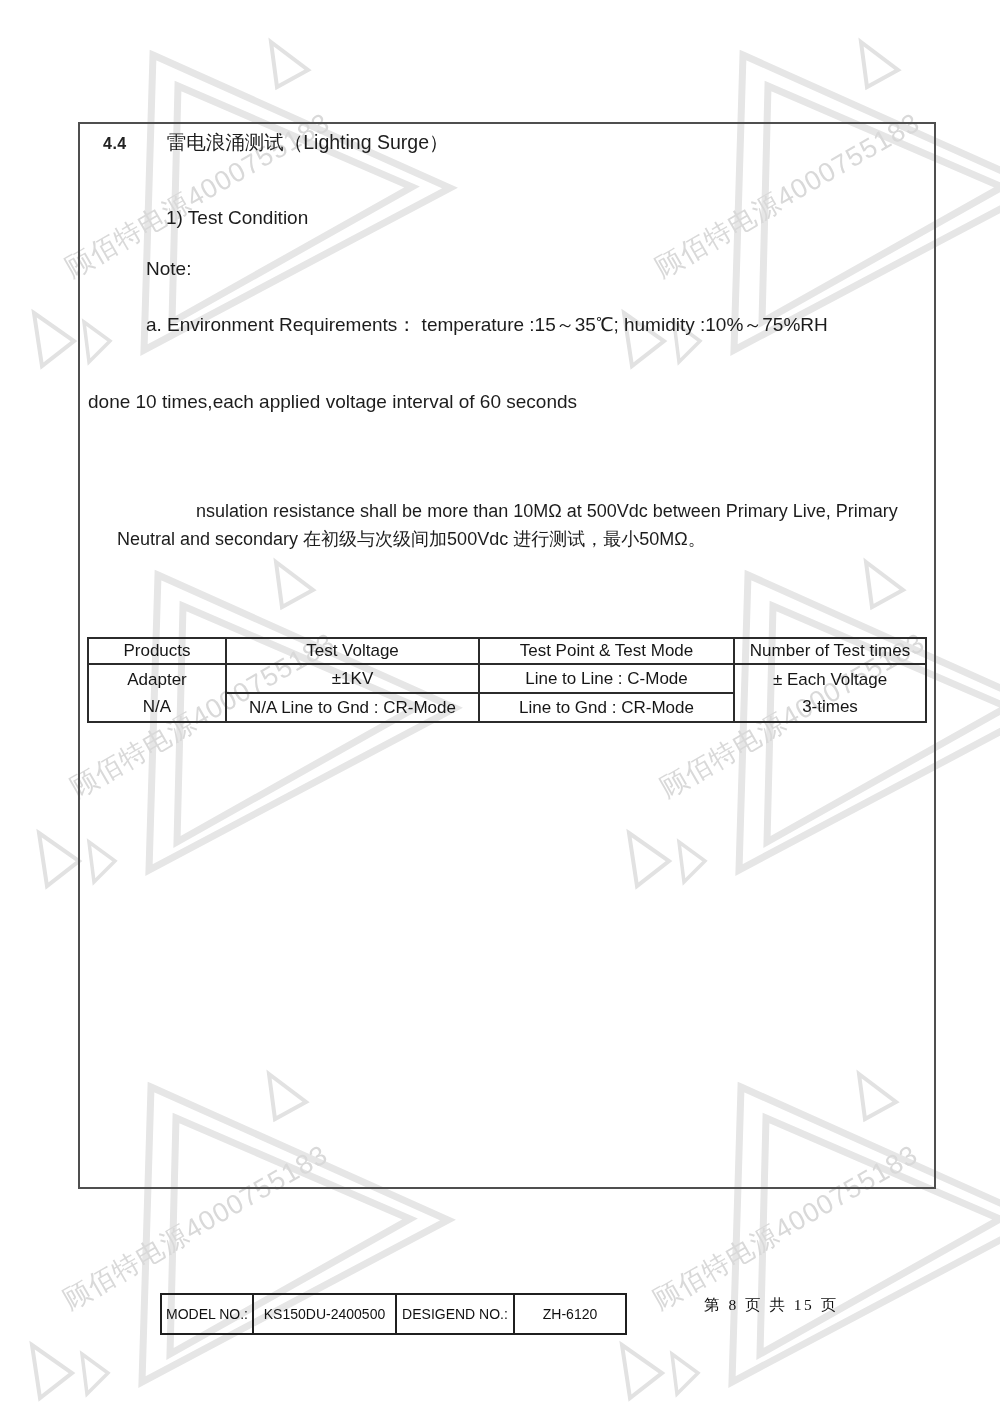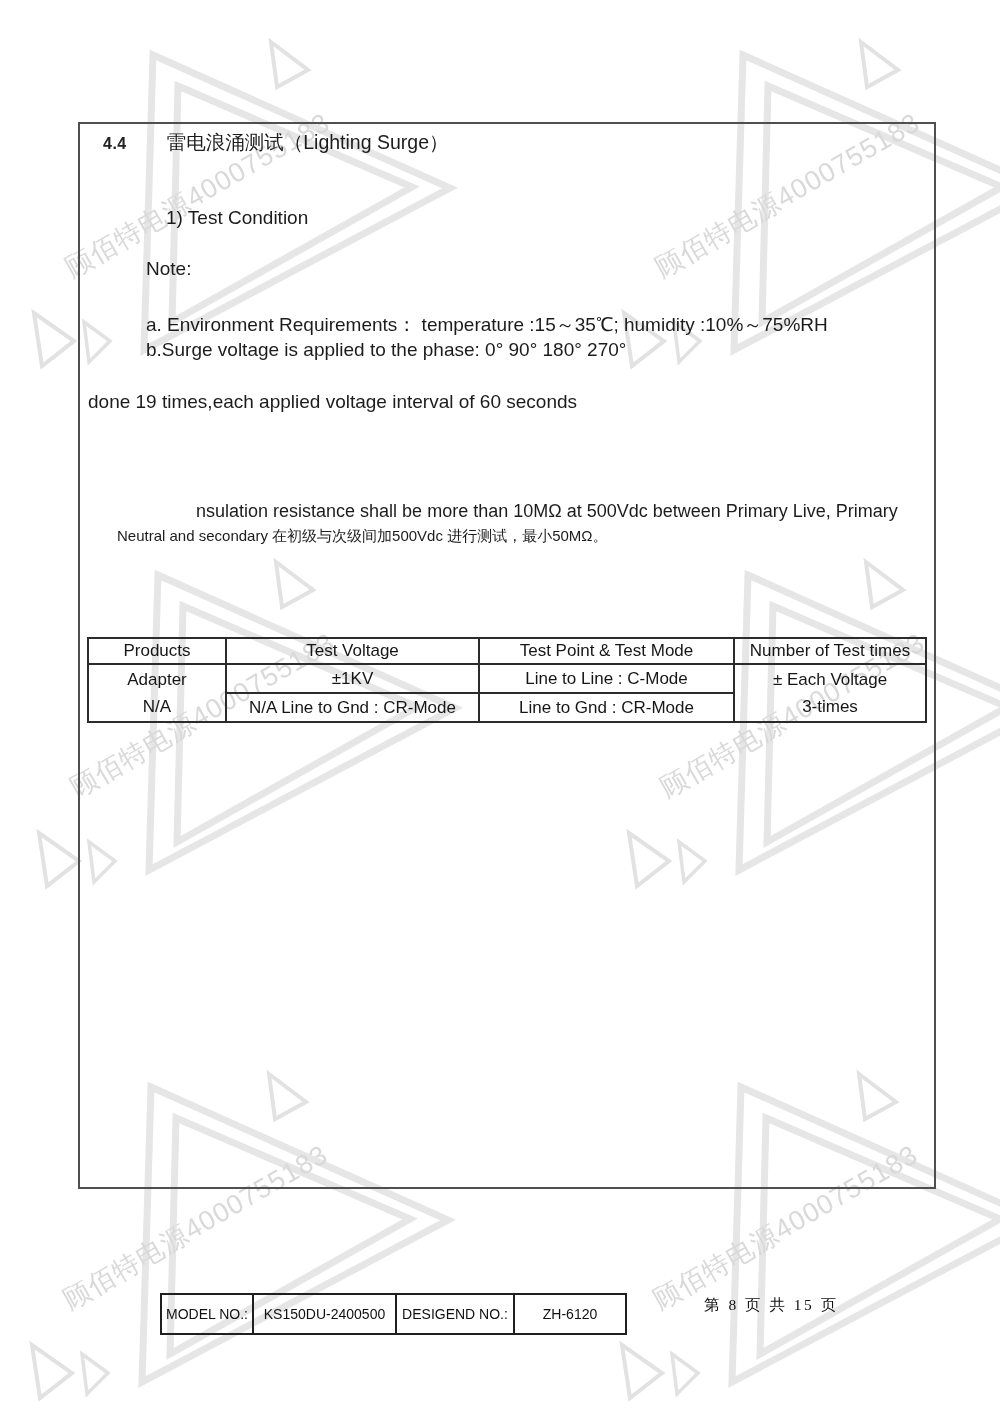--- a/index.html
+++ b/index.html
@@ -104,25 +104,24 @@
     </svg>
 
   <div class="content-box"></div>
 
   <div class="abs h-row" style="left:103px;top:129px;">
     <span class="h-num">4.4</span><span class="h-title">雷电浪涌测试（Lighting Surge）</span>
   </div>
   <div class="abs body-line" style="left:166px;top:207px;">1) Test Condition</div>
   <div class="abs body-line" style="left:146px;top:258px;">Note:</div>
   <div class="abs body-line" style="left:146px;top:312px;">a. Environment Requirements： temperature :15～35℃; humidity :10%～75%RH</div>
-  <div class="abs body-line" style="left:146px;top:339px;">b.Surge voltage is applied to the phase: 0° 90° 180° 270°</div>
-  <div class="abs body-line" style="left:88px;top:391px;">done 19 times,each applied voltage interval of 60 seconds</div>
+  <div class="abs body-line" style="left:88px;top:391px;">done 10 times,each applied voltage interval of 60 seconds</div>
 
   <div class="abs" style="left:196px;top:501px;font-size:18px;">nsulation resistance shall be more than 10MΩ at 500Vdc between Primary Live, Primary</div>
-  <div class="abs" style="left:117px;top:527px;font-size:15px;">Neutral and secondary 在初级与次级间加500Vdc 进行测试，最小50MΩ。</div>
+  <div class="abs" style="left:117px;top:527px;font-size:18px;">Neutral and secondary 在初级与次级间加500Vdc 进行测试，最小50MΩ。</div>
 
   <table class="surge-table">
     <colgroup>
       <col style="width:138px">
         <col style="width:253px">
         <col style="width:255px">
         <col style="width:192px">
     </colgroup>
     <tbody>
         <tr class="r-head">

